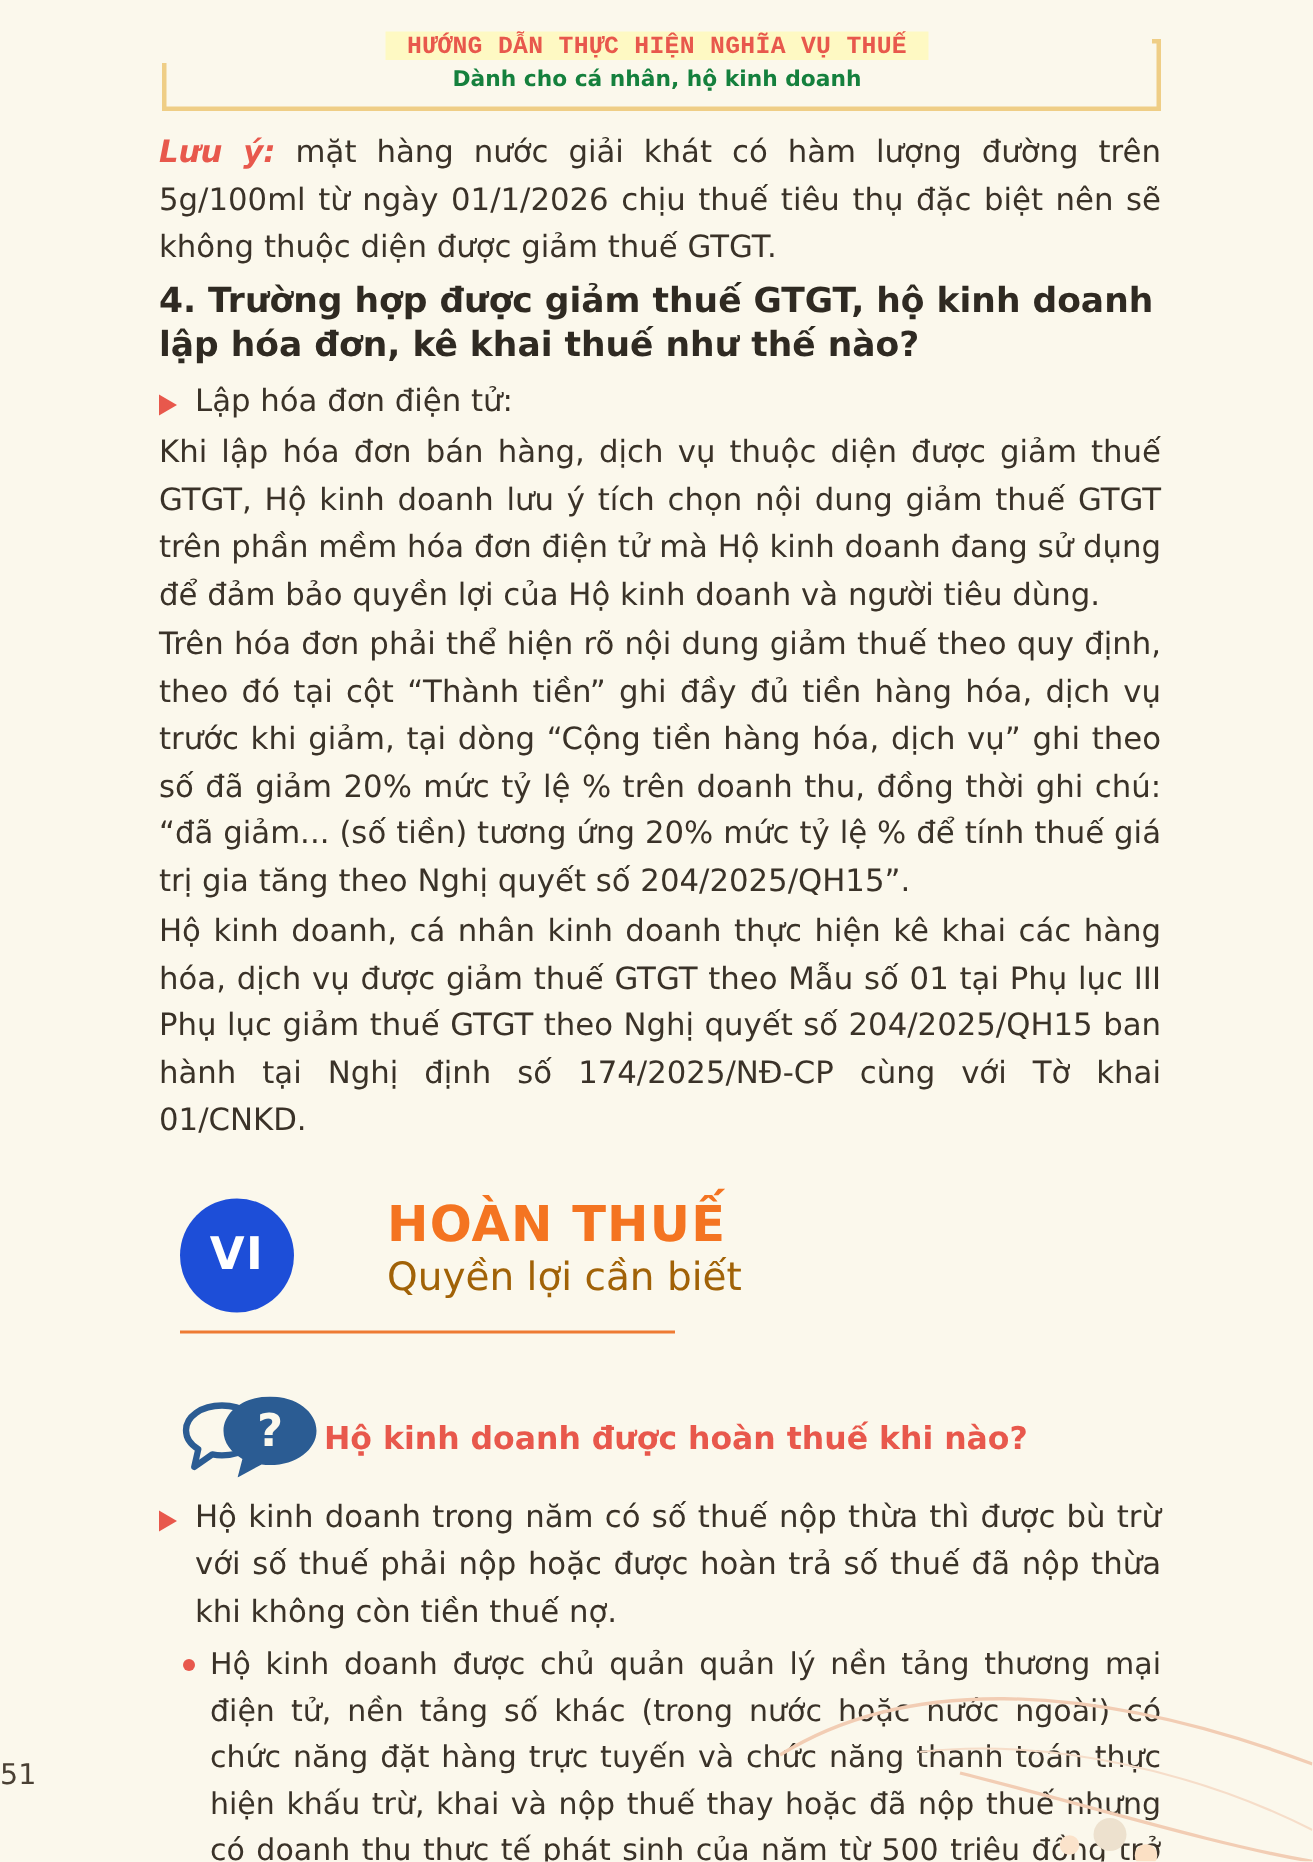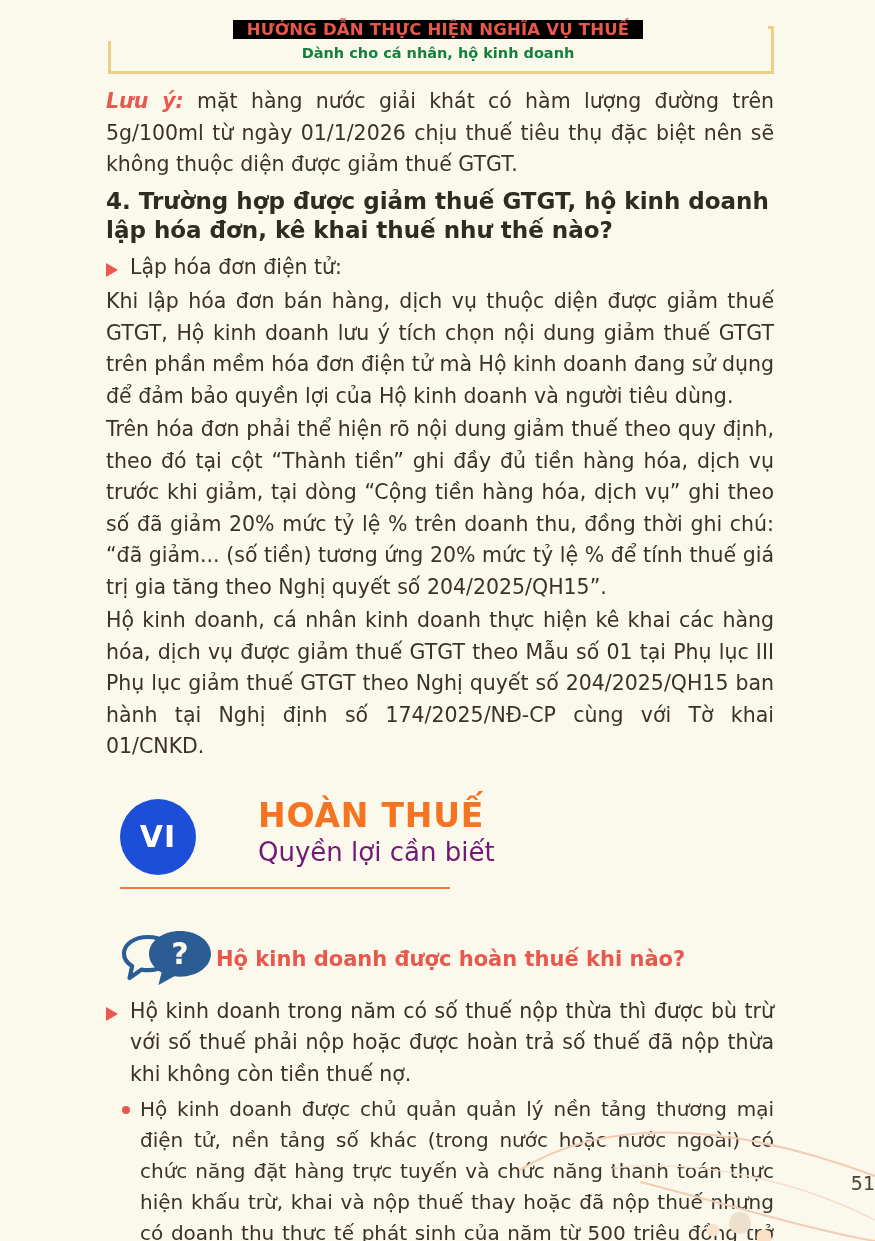--- a/index.html
+++ b/index.html
@@ -39,21 +39,21 @@
     width: 660px;
     text-align: center;
     font-family: "DejaVu Sans", sans-serif;
     font-weight: bold;
     font-size: 16.5px;
     letter-spacing: .2px;
     color: #E8584C;
     background: #FBF8EC;
     padding: 2px 0;
   }
-  .header-title span { background: #000000; padding: 0 14px; }
+  .header-title span { background: #fef9c3; padding: 0 14px; font-family: Liberation Mono, monospace; }
   .header-sub {
     position: absolute;
     left: 108px;
     top: 45px;
     width: 660px;
     text-align: center;
     font-size: 14.5px;
     font-weight: bold;
     color: #15803d;
   }
@@ -155,21 +155,21 @@
   }
   .sec-title {
     font-size: 33px;
     font-weight: bold;
     color: #F47421;
     letter-spacing: .8px;
     line-height: 38px;
   }
   .sec-sub {
     font-size: 26px;
-    color: #701a75;
+    color: #a16207;
     line-height: 32px;
     margin-top: 1px;
   }
   .sec-rule {
     position: absolute;
     left: 14px;
     top: 94px;
     width: 330px;
     height: 2px;
     background: #EE7B33;
@@ -197,21 +197,21 @@
     font-weight: bold;
     color: #E8584C;
   }
 
   
   .page-number {
     position: absolute;
     left: 0;
     top: 1172px;
     width: 875px;
-    text-align: right;
+    text-align: left;
     font-size: 19px;
     color: #4A4034;
   }
   .deco {
     position: absolute;
     left: 0;
     top: 1090px;
     width: 875px;
     height: 151px;
     pointer-events: none;

